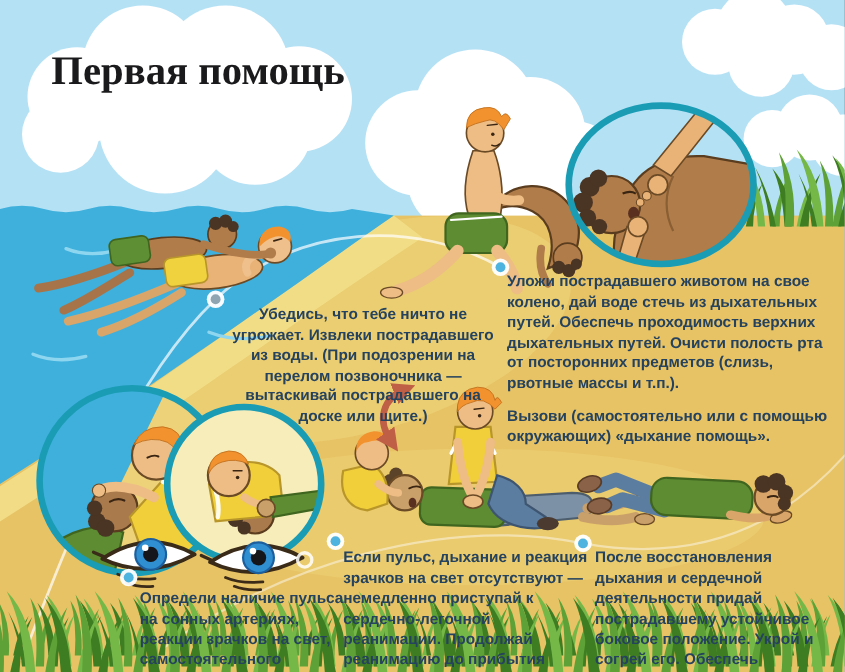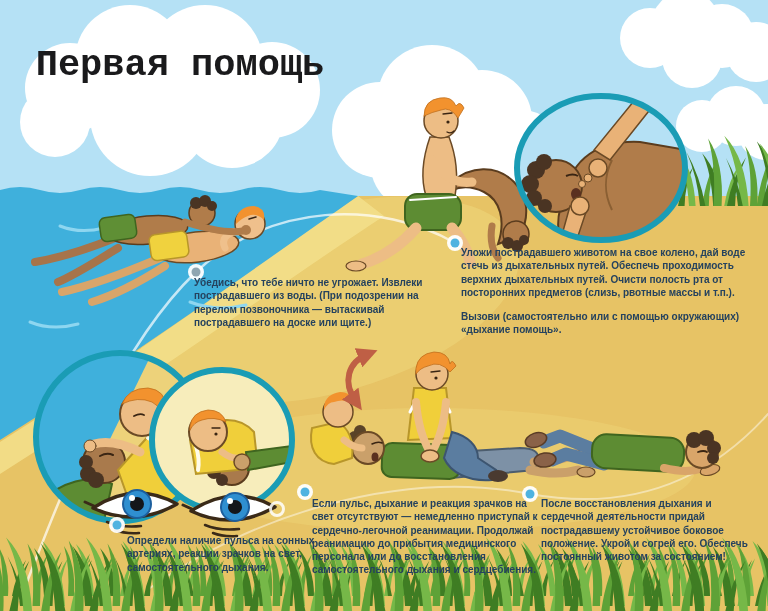--- a/index.html
+++ b/index.html
@@ -1,25 +1,25 @@
 <!DOCTYPE html>
 <html lang="ru"><head>
 <meta charset="utf-8">
 <style>
   html,body{margin:0;padding:0;background:#222;}
   .poster{position:relative;width:768px;height:611px;overflow:hidden;background:#b5e1f5;
           font-family:"Liberation Sans",sans-serif;}
   .scene{position:absolute;left:0;top:0;}
   .title{position:absolute;left:34px;top:46px;width:292px;text-align:center;
-         font-family:Liberation Mono, monospace;font-weight:700;font-size:37px;
+         font-family:Liberation Serif, serif;font-weight:700;font-size:37px;
          line-height:1.05;color:#1a1a1c;}
-  .step-text{position:absolute;font-size:10px;line-height:1.33;font-weight:700;
+  .step-text{position:absolute;font-size:14px;line-height:1.33;font-weight:700;
              color:#25425e;}
   .step-text p{margin:0 0 11px 0;}
-  .t1{left:194px;top:276px;width:248px;}
+  .t1{left:206px;top:276px;width:248px;text-align:center;}
   .t2{left:461px;top:246px;width:302px;}
   .t3{left:127px;top:534px;width:196px;}
   .t4{left:312px;top:497px;width:226px;}
   .t5{left:541px;top:497px;width:226px;}
 </style>
 </head>
 <body>
 
 <div class="poster">
 

